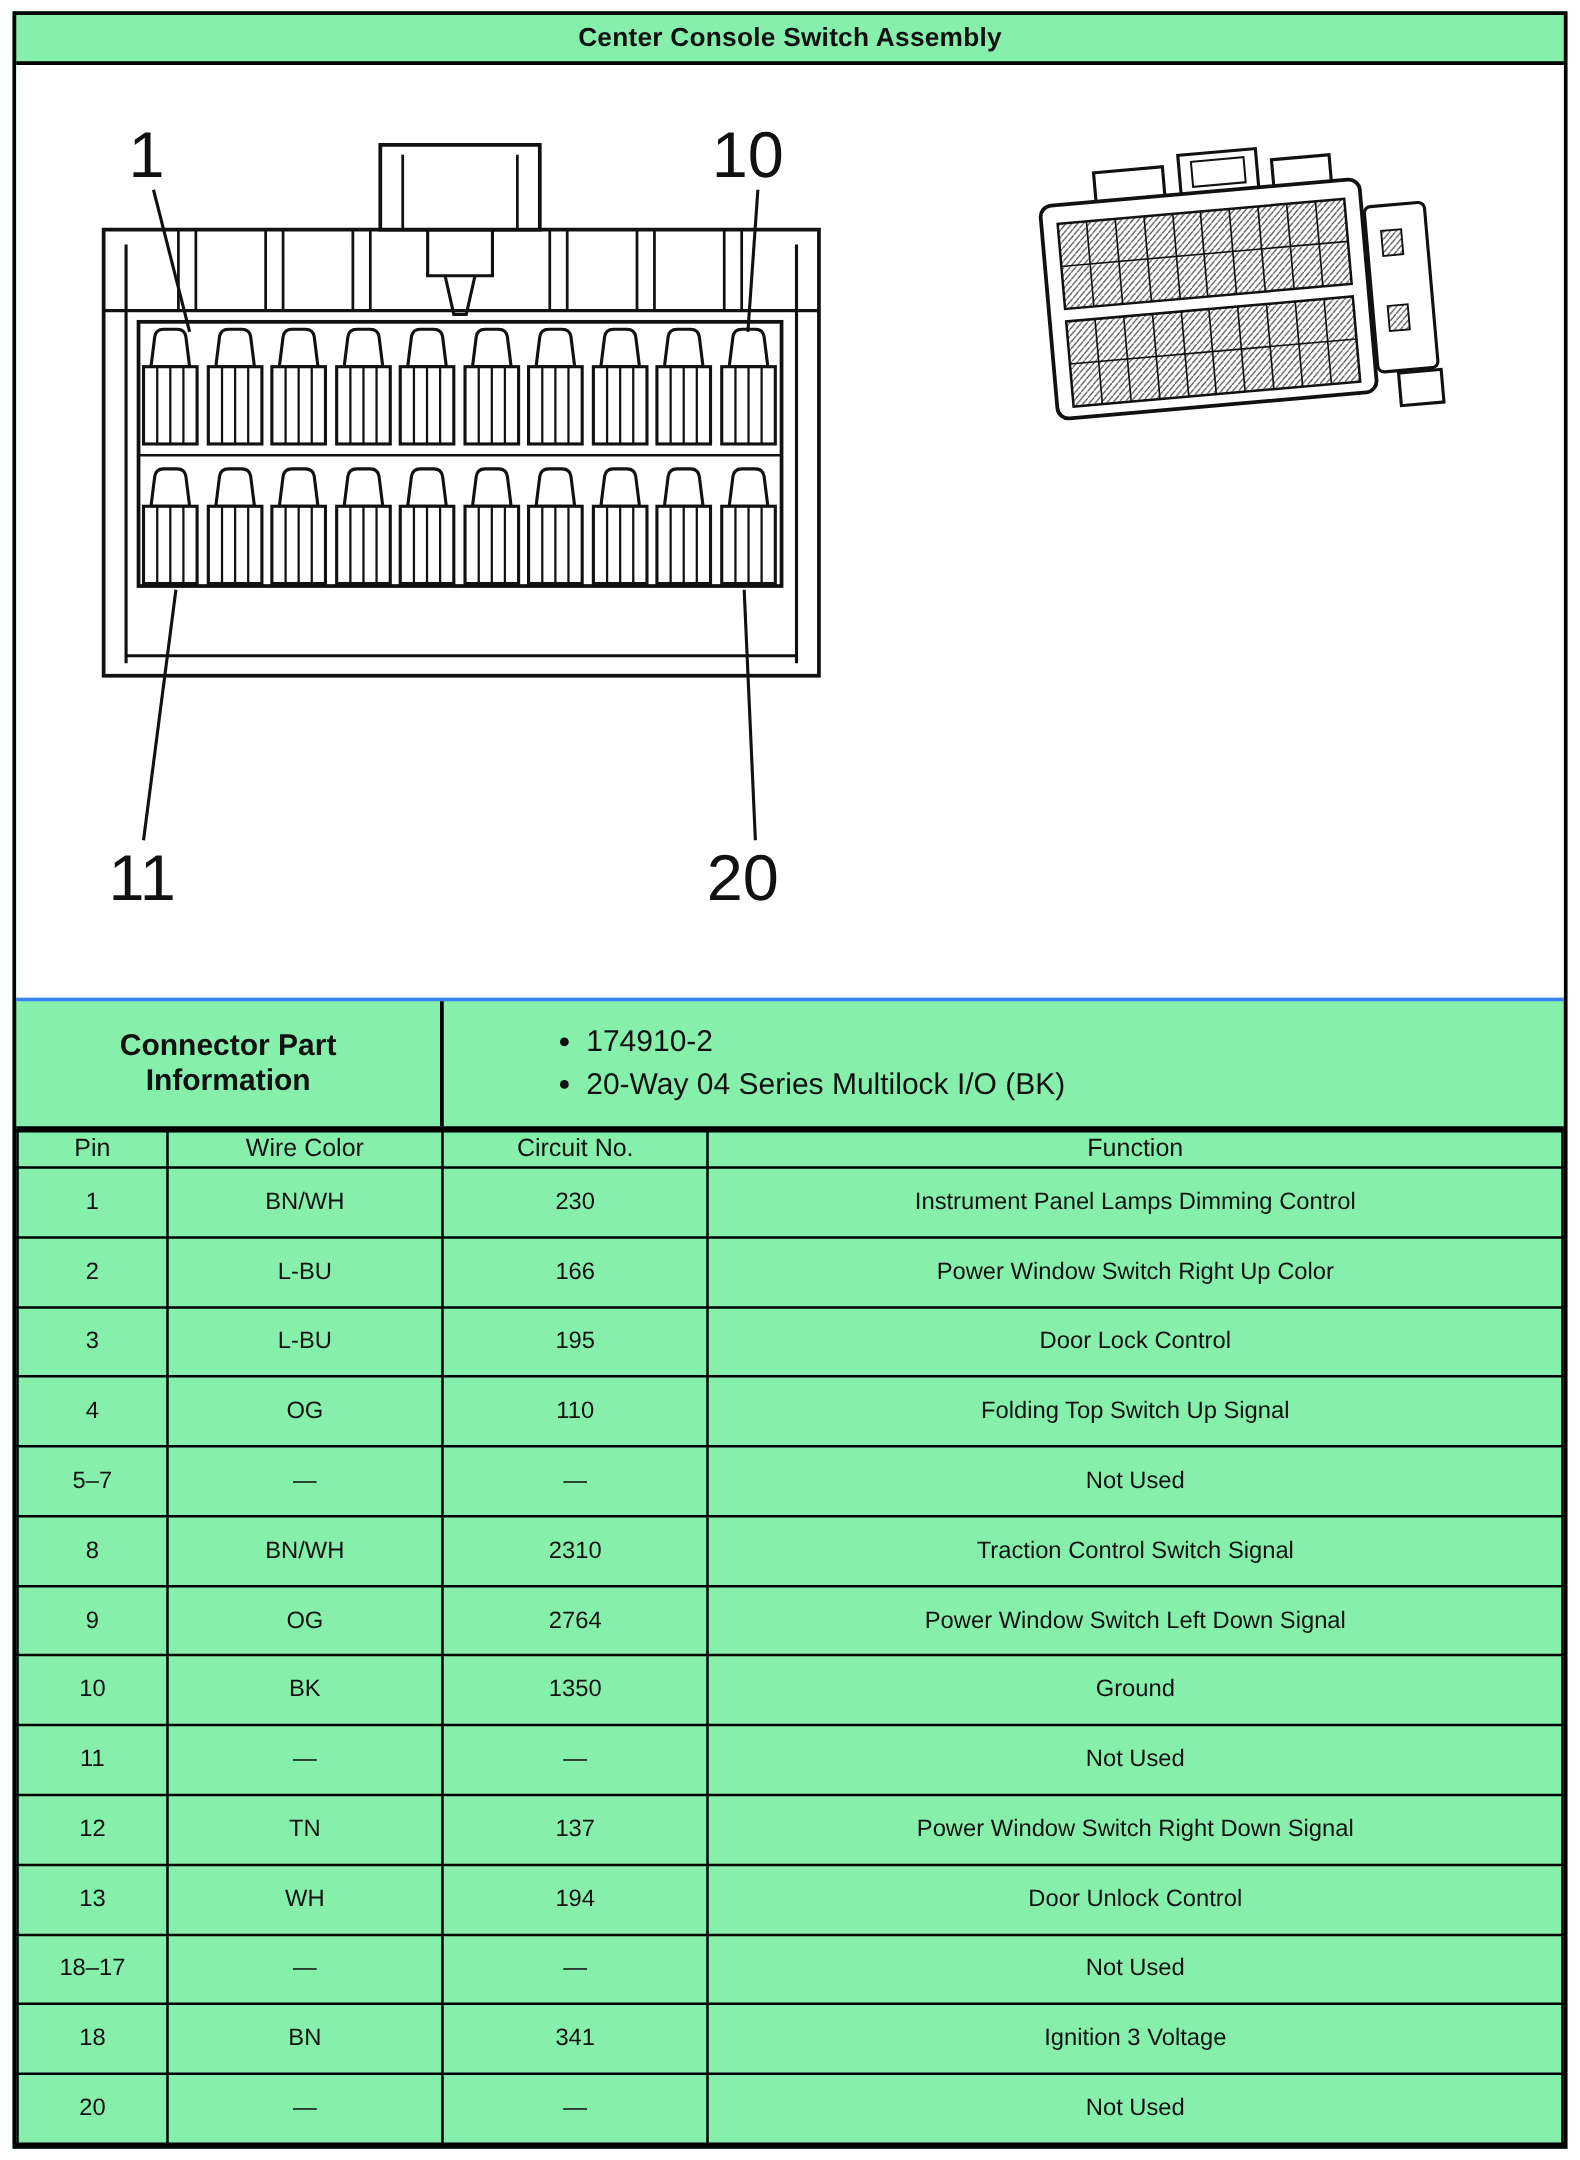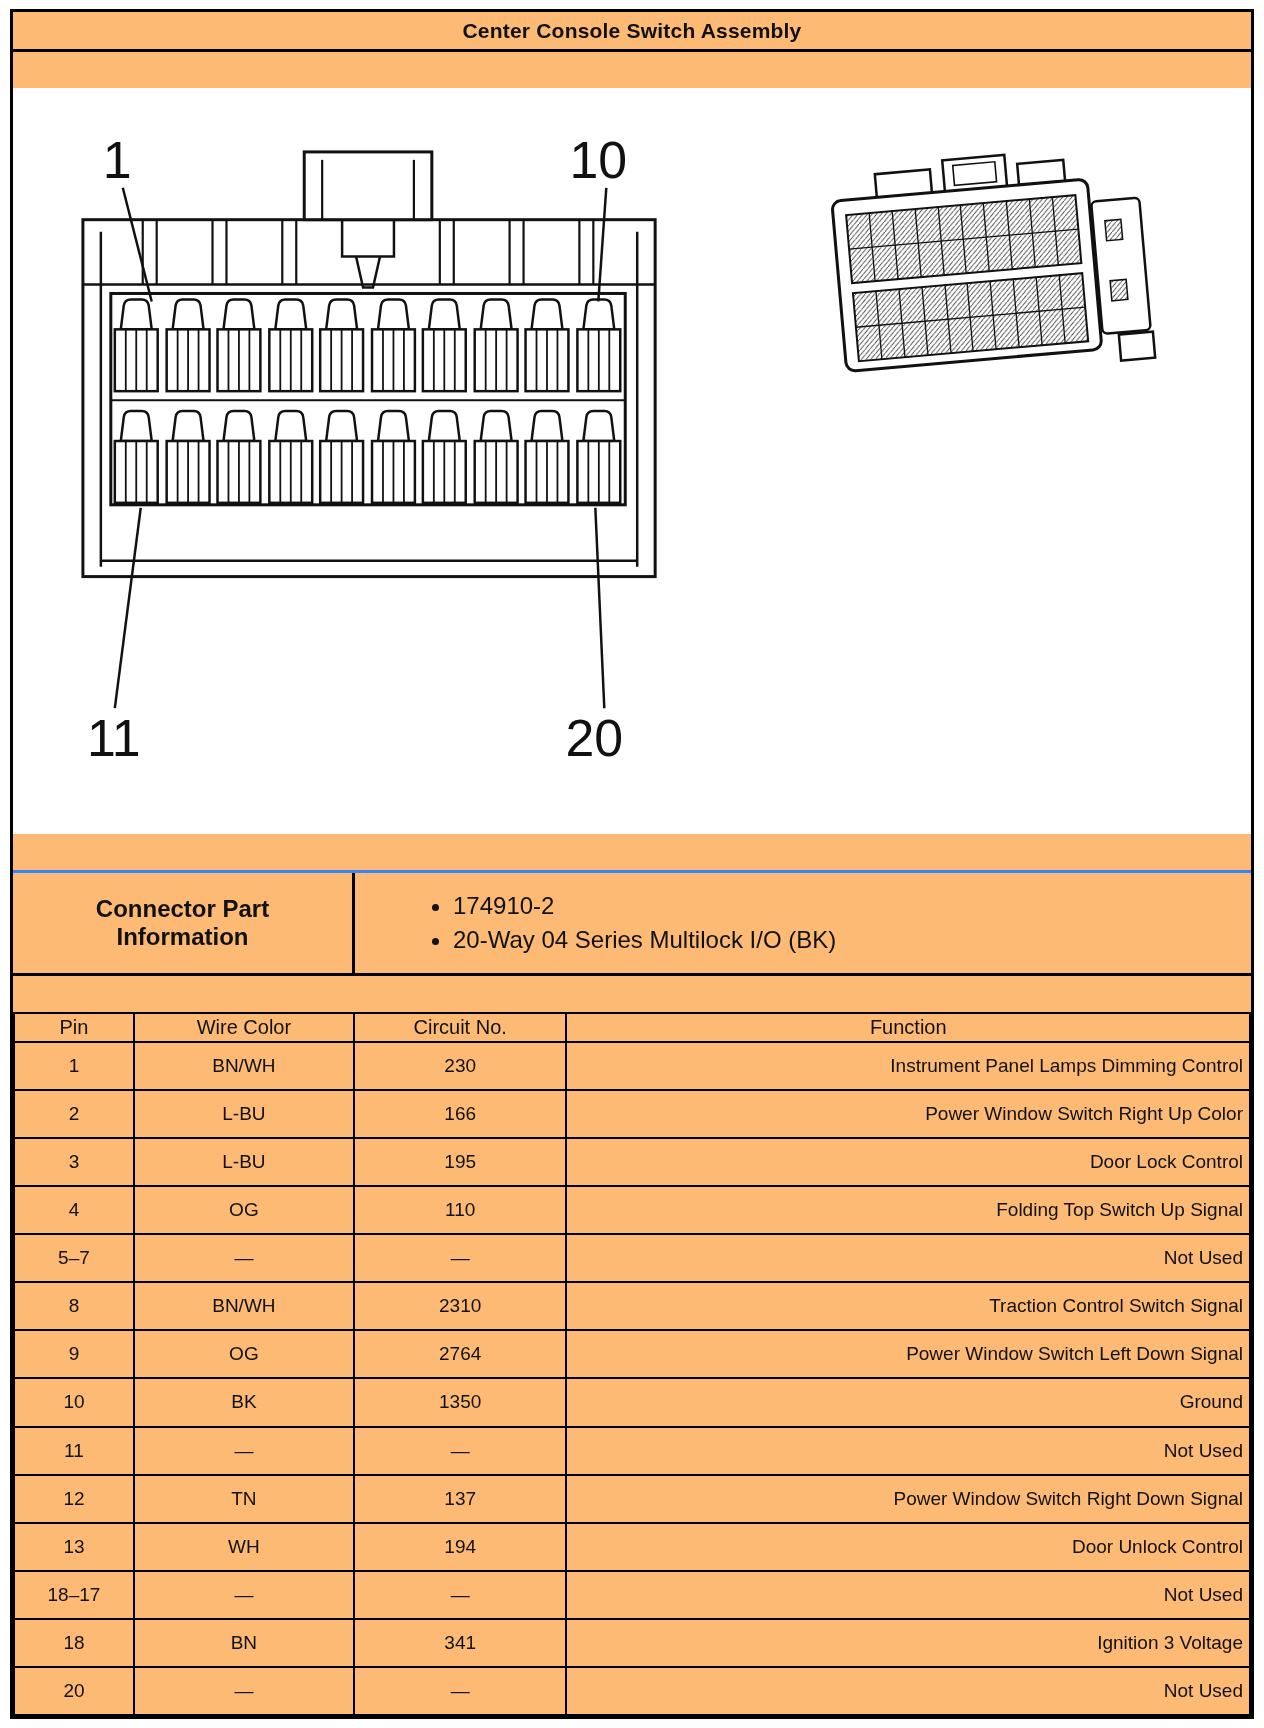--- a/index.html
+++ b/index.html
@@ -1,40 +1,40 @@
 <!DOCTYPE html>
 <html><head>
 <meta charset="utf-8">
 <style>
   * { box-sizing: border-box; }
   html,body { margin:0; padding:0; background:#ffffff; }
   body { font-family:"Liberation Sans", sans-serif; color:#111; }
   .page { width:1264px; height:1728px; background:#fff; padding:9px 10px; }
-  .frame { width:100%; height:100%; border:3px solid #000; display:flex; flex-direction:column; background:#fdba74;gap:36px; }
+  .frame { width:100%; height:100%; border:3px solid #000; display:flex; flex-direction:column; background:#86efac; }
 
   .title-bar { flex:0 0 40px; display:flex; align-items:center; justify-content:center;
                font-weight:bold; font-size:21px; border-bottom:3px solid #000; letter-spacing:.2px; }
 
   .diagram-area { flex:0 0 746px; position:relative; background:#fff; overflow:hidden; }
   .face-svg { position:absolute; left:42px; top:34px; }
   .iso-svg  { position:absolute; right:36px; top:42px; }
 
   .part-info { flex:0 0 106px; display:flex; border-top:3px solid #3b82f6; border-bottom:3px solid #000; font-size:24px; }
   .part-info-left { flex:0 0 342px; border-right:3px solid #000; display:flex; align-items:center;
                     justify-content:center; font-weight:bold; text-align:center; padding:0 14px; }
   .part-info-right { flex:1; display:flex; align-items:center; }
   .part-info-right ul { margin:0; padding-left:98px; list-style:disc; }
-  .part-info-right li { margin:6px 0; }
+  .part-info-right li { margin:6px 16px; }
 
   .table-wrap { flex:1 1 auto; display:flex; }
   table.pinout { width:100%; height:100%; border-collapse:collapse; font-size:19px; table-layout:fixed; }
   table.pinout th, table.pinout td { border:2px solid #000; padding:2px 6px; overflow:hidden; white-space:nowrap; }
   table.pinout th { font-weight:normal; font-size:20px; text-align:center; }
   td.c { text-align:center; }
-  td.f { text-align:right; padding-left:9px; }
+  td.f { text-align:center; padding-left:9px; }
 
   svg text.pinnum { font-family:"Liberation Sans", sans-serif; font-size:52px; fill:#111; }
 </style>
 </head>
 <body>
 
 <div class="page">
   <div class="frame">
 
     <div class="title-bar">Center Console Switch Assembly</div>

